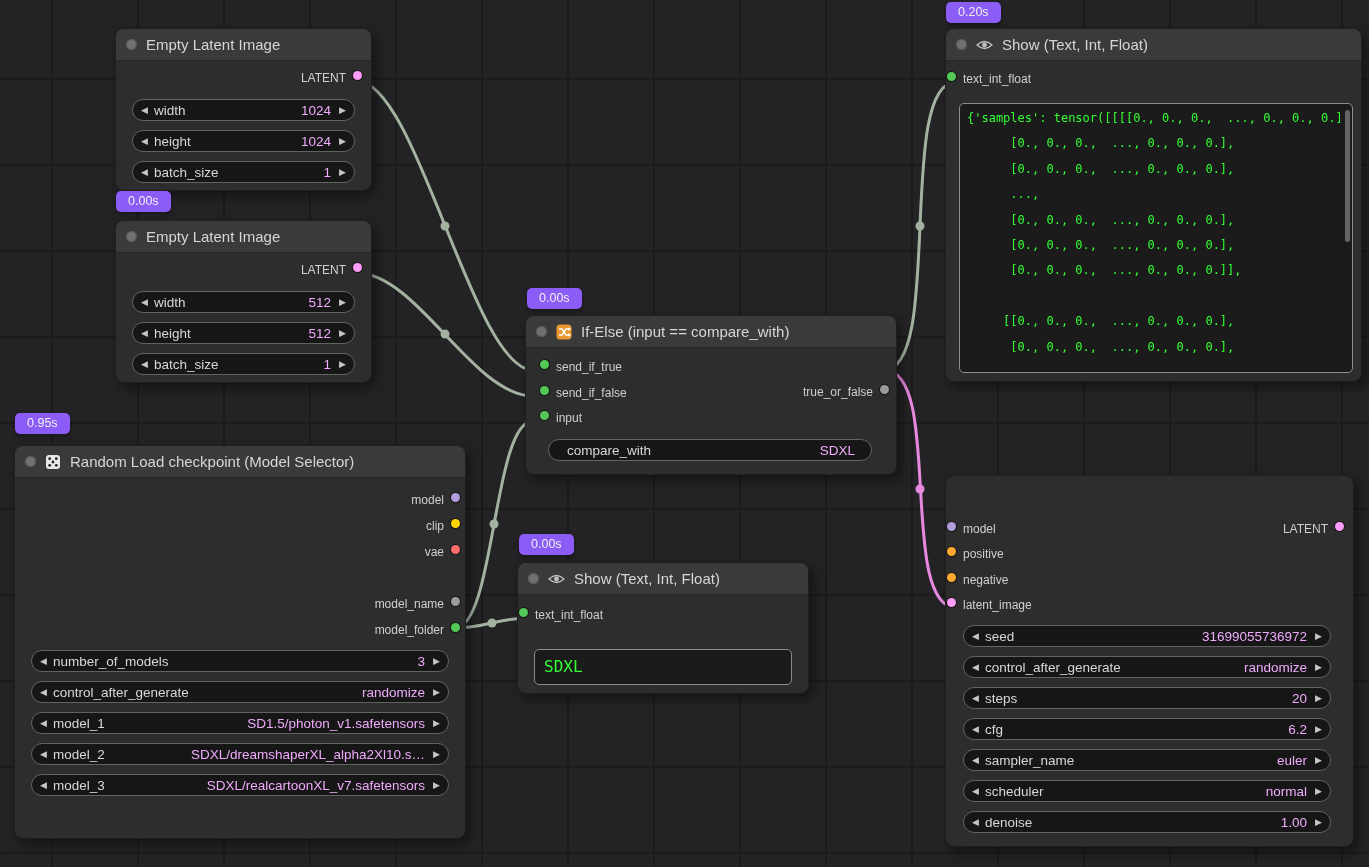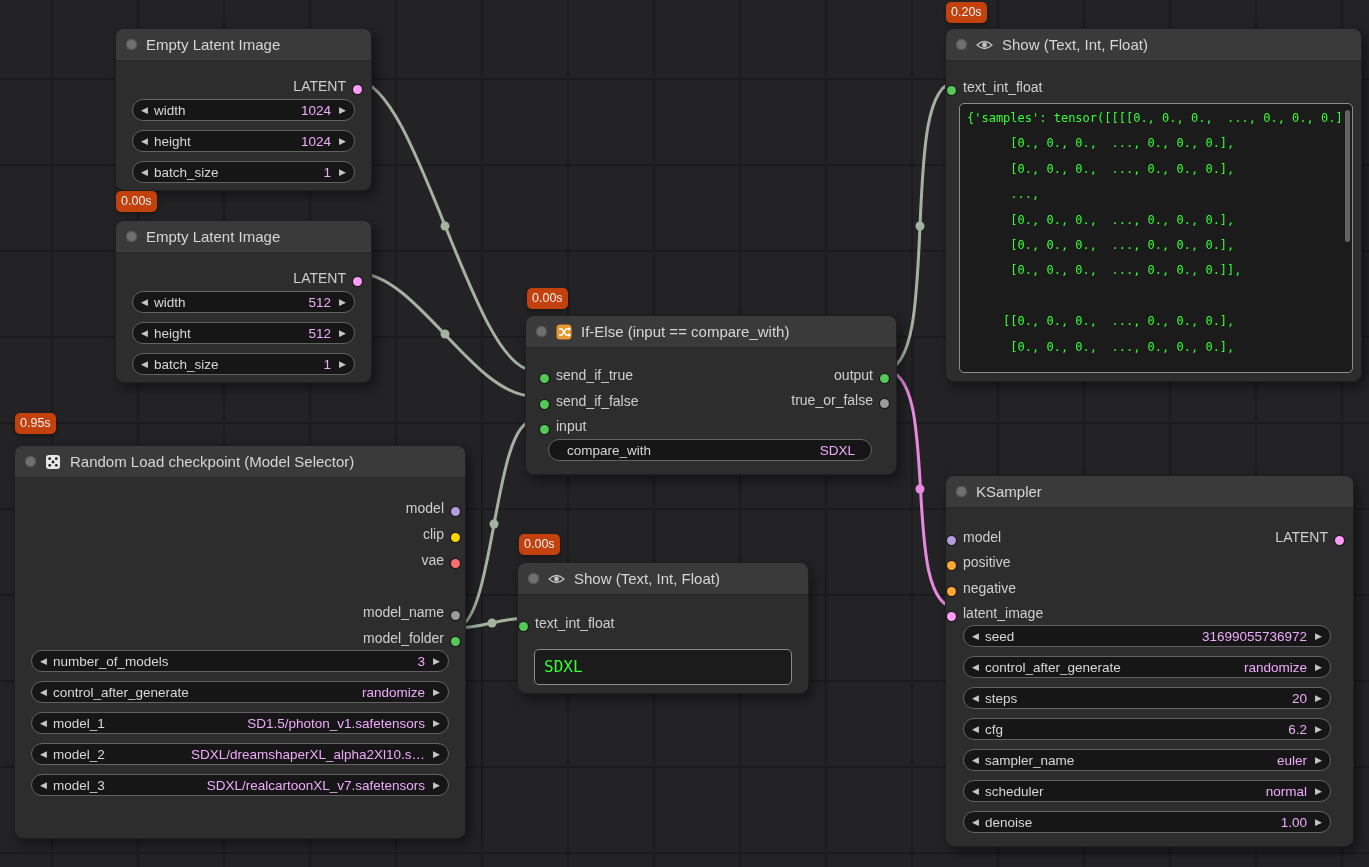--- a/index.html
+++ b/index.html
@@ -21,43 +21,43 @@
     box-shadow:4px 5px 12px rgba(0,0,0,.45);
   }
   .node-title{
     position:absolute;top:0;left:0;right:0;height:32px;background:#3a3a3a;
     border-radius:8px 8px 0 0;display:flex;align-items:center;gap:9px;
     padding:0 10px;color:#d6d6d6;font-size:15px;border-bottom:1px solid #272727;
     box-sizing:border-box;
   }
   .collapse-dot{width:11px;height:11px;border-radius:50%;background:#707070;flex:0 0 auto;box-shadow:inset 0 0 0 1px #555}
   .title-icon{display:flex;align-items:center;flex:0 0 auto}
-  .slot{position:absolute;left:0;right:0;height:23px;display:flex;align-items:flex-end;gap:7px;color:#cfcfcf;font-size:14px}
+  .slot{position:absolute;left:0;right:0;height:23px;display:flex;align-items:flex-start;gap:7px;color:#cfcfcf;font-size:12px}
   .slot.out{justify-content:flex-end;padding-right:9px}
   .slot.in{justify-content:flex-start;padding-left:1px}
   .slot.pr5{padding-right:5px}
   .slot.pr7{padding-right:7px}
   .slot.pl3{padding-left:14px}
   .port{width:9px;height:9px;border-radius:50%;flex:0 0 auto;box-shadow:0 0 0 1px rgba(0,0,0,.5)}
   .widget{
     position:absolute;height:22px;background:#161616;border:1px solid #626262;
     border-radius:12px;display:flex;align-items:center;padding:0 8px;
     font-size:13.5px;color:#d8d8d8;box-sizing:border-box;
   }
   .arrow{font-size:9px;color:#c6c6c6;line-height:1;flex:0 0 auto}
   .w-label{margin-left:6px;white-space:nowrap}
   .w-value{margin-left:auto;margin-right:8px;color:#f0abfc;white-space:nowrap}
   .textbox{position:absolute;background:#1b1b1b;border:1px solid #8c8c8c;border-radius:5px;overflow:hidden;box-sizing:border-box}
   .green-text{color:#33ff33;font-family:"DejaVu Sans Mono",monospace}
   .tensor-pre{position:absolute;left:7px;top:2px;margin:0;white-space:pre;font-size:12px;line-height:25.4px}
   .sdxl-text{position:absolute;left:9px;top:0;font-size:16px;line-height:34px;white-space:pre}
   .scroll-thumb{position:absolute;right:2px;top:6px;width:5px;height:132px;background:#636363;border-radius:3px}
   .badge{
-    position:absolute;z-index:3;background:#c2410c;color:#f0f0f0;
-    font-size:12.5px;line-height:1;padding:4px 5px;border-radius:5px;
+    position:absolute;z-index:3;background:#8b5cf6;color:#f0f0f0;
+    font-size:12.5px;line-height:1;padding:4px 12px;border-radius:5px;
     box-shadow:0 2px 4px rgba(0,0,0,.35);
   }
 </style>
 </head>
 <body>
 
 <svg id="wires" width="1369" height="867" viewBox="0 0 1369 867">
   <path class="wire" d="M357,81 C417,81 473,370 533,370" fill="none" stroke="#a3b3a0"></path>
   <path class="wire" d="M357,273 C417,273 473,396 533,396" fill="none" stroke="#a3b3a0"></path>
   <path class="wire" d="M455,628 C495,628 493,421 533,421" fill="none" stroke="#a3b3a0"></path>
@@ -222,24 +222,20 @@
     <span>send_if_true</span>
   </div>
   <div class="slot in pl3" style="top:70px;right:auto;width:200px">
     <span class="port" style="background:#55c957"></span>
     <span>send_if_false</span>
   </div>
   <div class="slot in pl3" style="top:95px;right:auto;width:200px">
     <span class="port" style="background:#55c957"></span>
     <span>input</span>
   </div>
-  <div class="slot out pr7" style="top:44px;left:auto;width:200px;right:0">
-    <span>output</span>
-    <span class="port" style="background:#55c957"></span>
-  </div>
   <div class="slot out pr7" style="top:69px;left:auto;width:200px;right:0">
     <span>true_or_false</span>
     <span class="port" style="background:#9b9b9b"></span>
   </div>
   <div class="widget" style="top:123px;left:22px;right:24px">
     <span class="w-label" style="margin-left:10px">compare_with</span>
     <span class="w-value">SDXL</span>
   </div>
 </div>
 
@@ -287,24 +283,20 @@
       [0., 0., 0.,  ..., 0., 0., 0.],
       [0., 0., 0.,  ..., 0., 0., 0.]],
 
      [[0., 0., 0.,  ..., 0., 0., 0.],
       [0., 0., 0.,  ..., 0., 0., 0.],</pre>
     <div class="scroll-thumb"></div>
   </div>
 </div>
 
 <div class="node" style="left:945px;top:475px;width:407px;height:370px">
-  <div class="node-title">
-    <span class="collapse-dot"></span>
-    <span>KSampler</span>
-  </div>
   <div class="slot in" style="top:46px;right:auto;width:200px">
     <span class="port" style="background:#b39ddb"></span>
     <span>model</span>
   </div>
   <div class="slot in" style="top:71px;right:auto;width:200px">
     <span class="port" style="background:#ffa931"></span>
     <span>positive</span>
   </div>
   <div class="slot in" style="top:97px;right:auto;width:200px">
     <span class="port" style="background:#ffa931"></span>

